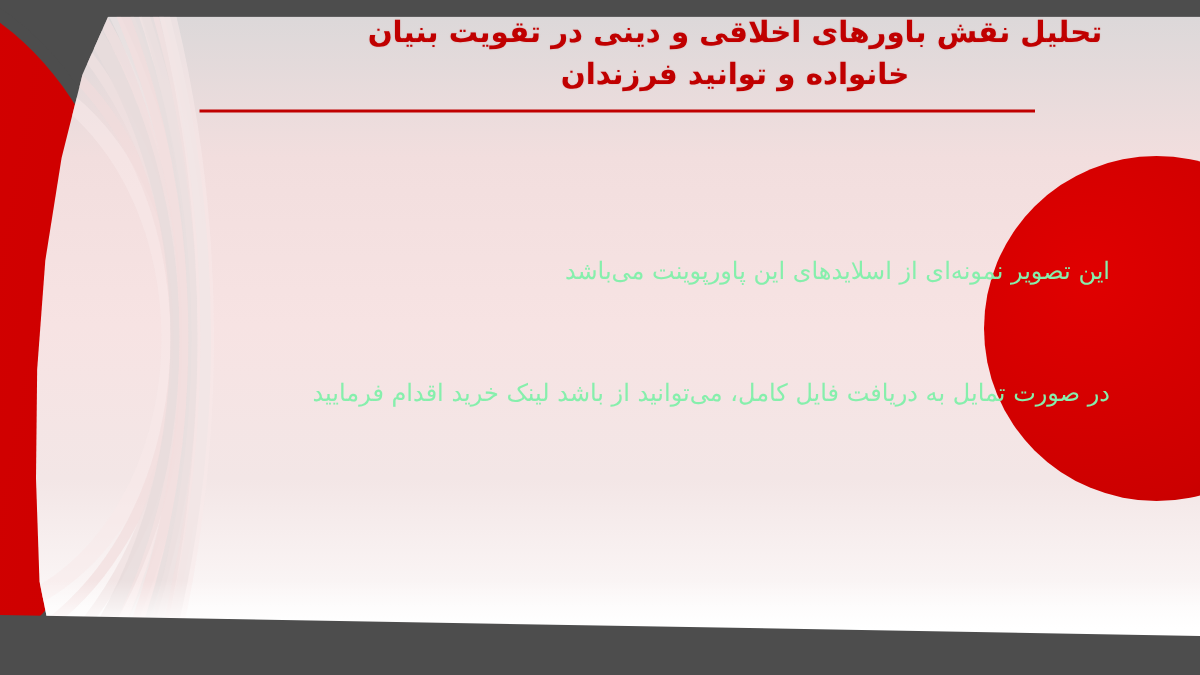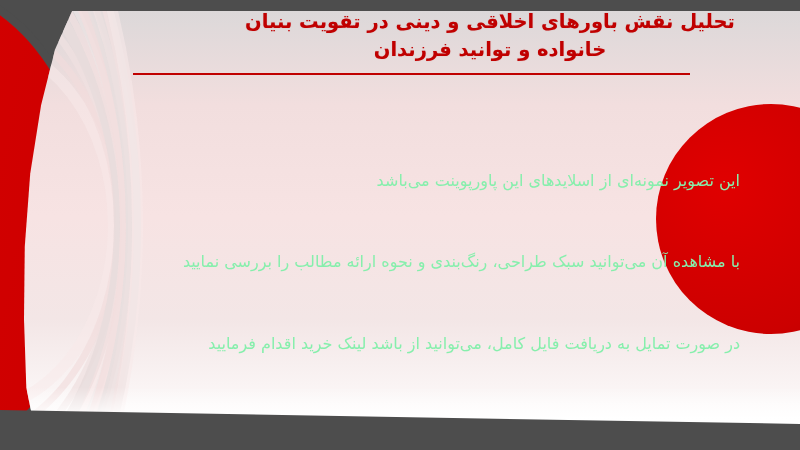--- a/index.html
+++ b/index.html
@@ -202,17 +202,16 @@
   <div class="bottom-dark"></div>
 
   <div class="title-block">
     <div class="title-line">تحلیل نقش باورهای اخلاقی و دینی در تقویت بنیان</div>
     <div class="title-line">خانواده و توانید فرزندان</div>
   </div>
   <div class="title-rule"></div>
 
   <div class="body-block">
     <div class="body-line">این تصویر نمونه‌ای از اسلایدهای این پاورپوینت می‌باشد</div>
-    <div class="body-line">با مشاهده آن می‌توانید سبک طراحی، رنگ‌بندی و نحوه ارائه مطالب را بررسی نمایید</div>
     <div class="body-line">در صورت تمایل به دریافت فایل کامل، می‌توانید از باشد لینک خرید اقدام فرمایید</div>
   </div>
 
 </div>
 
 </body></html>

